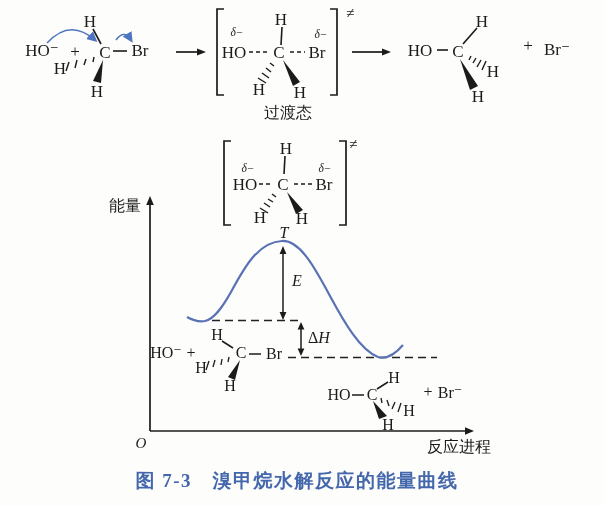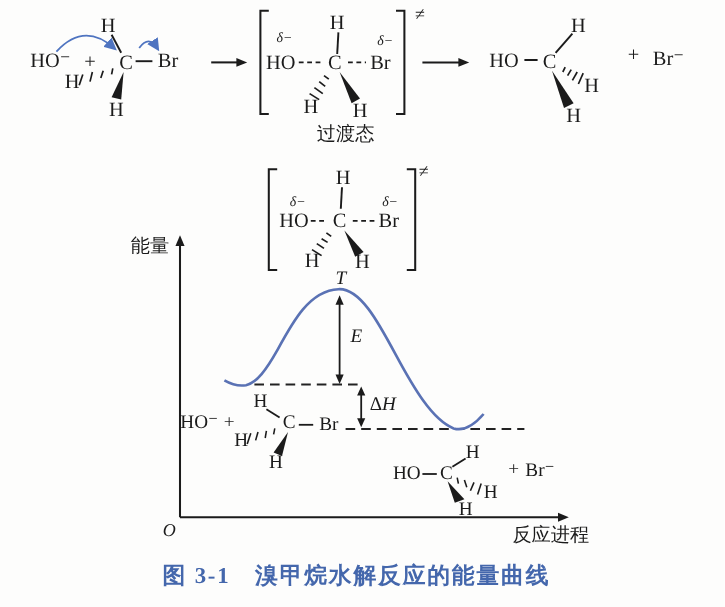--- a/index.html
+++ b/index.html
@@ -207,15 +207,15 @@
   <span class="t f16" style="left:230px;top:386px">H</span>
 
   <span class="t f16" style="left:339px;top:395px">HO</span>
   <span class="t f16" style="left:372px;top:395px">C</span>
   <span class="t f16" style="left:394px;top:378px">H</span>
   <span class="t f16" style="left:409px;top:411px">H</span>
   <span class="t f16" style="left:388px;top:425px">H</span>
   <span class="t f16" style="left:428px;top:392px">+</span>
   <span class="t f16" style="left:450px;top:393px">Br⁻</span>
 
-  <span class="t cap" style="left:297px;top:480px">图 3-1　溴甲烷水解反应的能量曲线</span>
+  <span class="t cap" style="left:297px;top:480px">图 7-3　溴甲烷水解反应的能量曲线</span>
 
 </div>
 
 </body></html>

